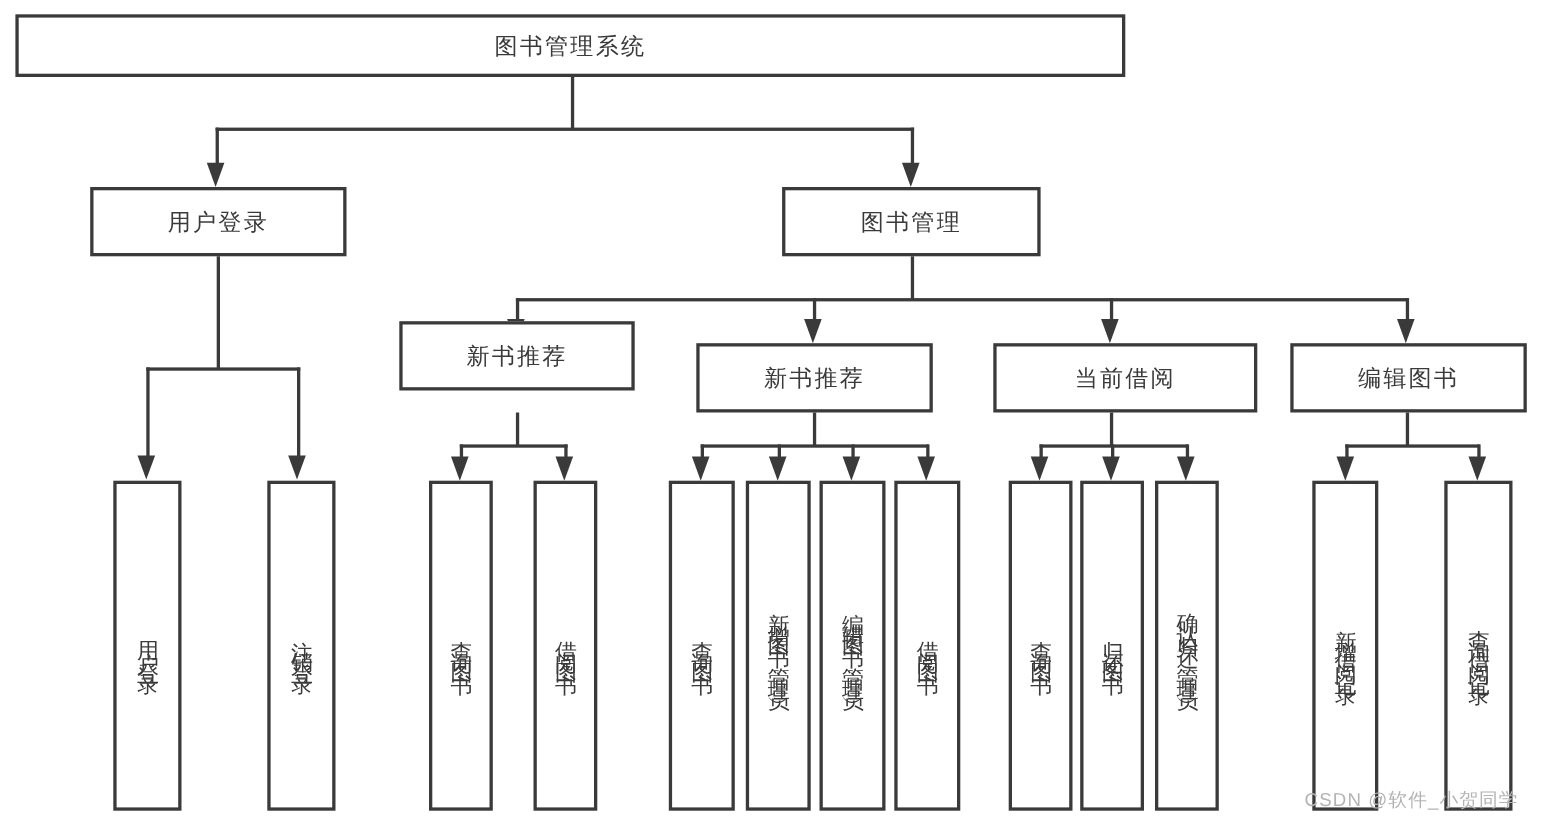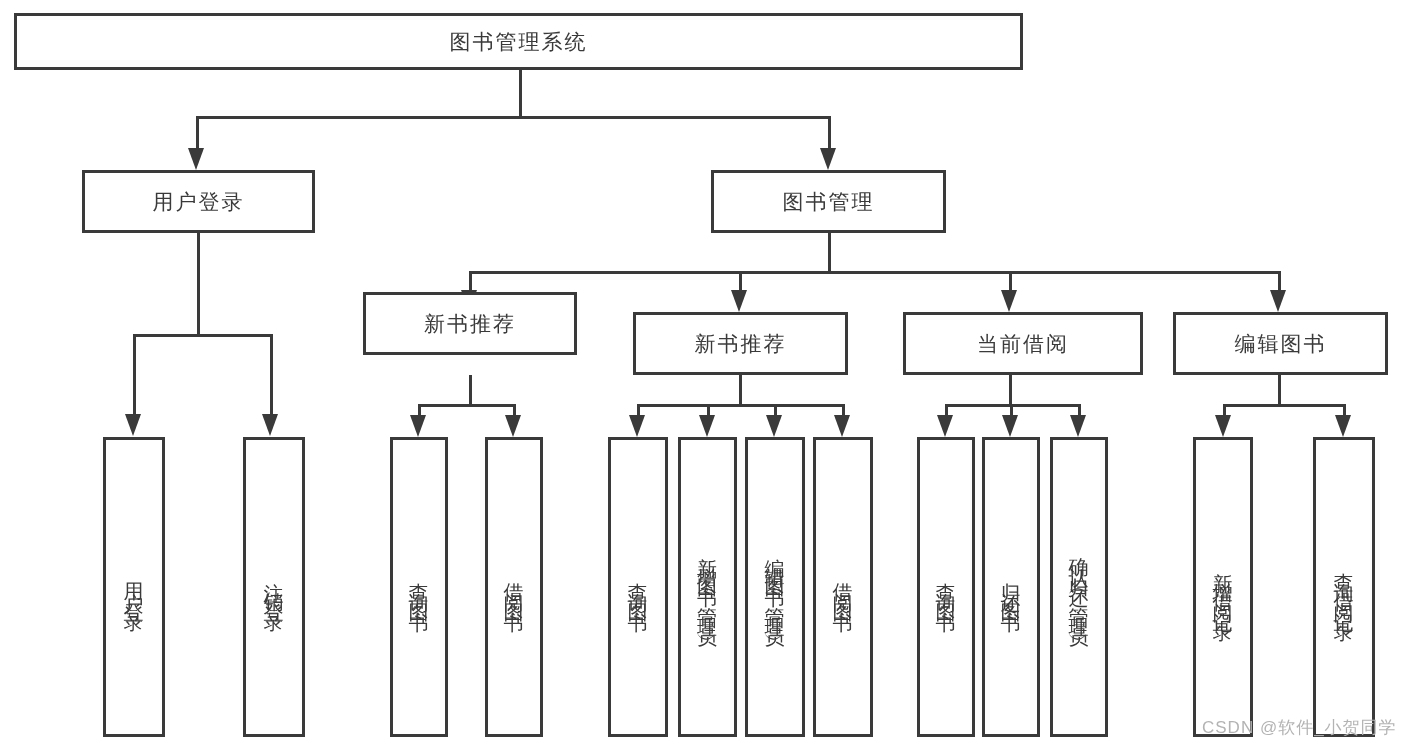--- a/index.html
+++ b/index.html
@@ -31,21 +31,21 @@
   }
   .vline{position:absolute;width:3px;background:var(--line);}
   .hline{position:absolute;height:3px;background:var(--line);}
   .ah{
     position:absolute;width:0;height:0;
     border-left:8px solid transparent;border-right:8px solid transparent;
     border-top:22px solid var(--line);
   }
   .watermark{
     position:absolute;left:1186px;top:716px;
-    font-size:17px;color:var(--wm);letter-spacing:1px;white-space:nowrap;margin-left:16px;
+    font-size:17px;color:var(--wm);letter-spacing:1px;white-space:nowrap;
   }
 </style>
 </head>
 <body>
 
 <div class="stage">
 
   <div class="box" style="left:14px;top:13px;width:1009px;height:57px">图书管理系统</div>
 
   <div class="vline" style="left:519px;top:70px;height:48px"></div>

